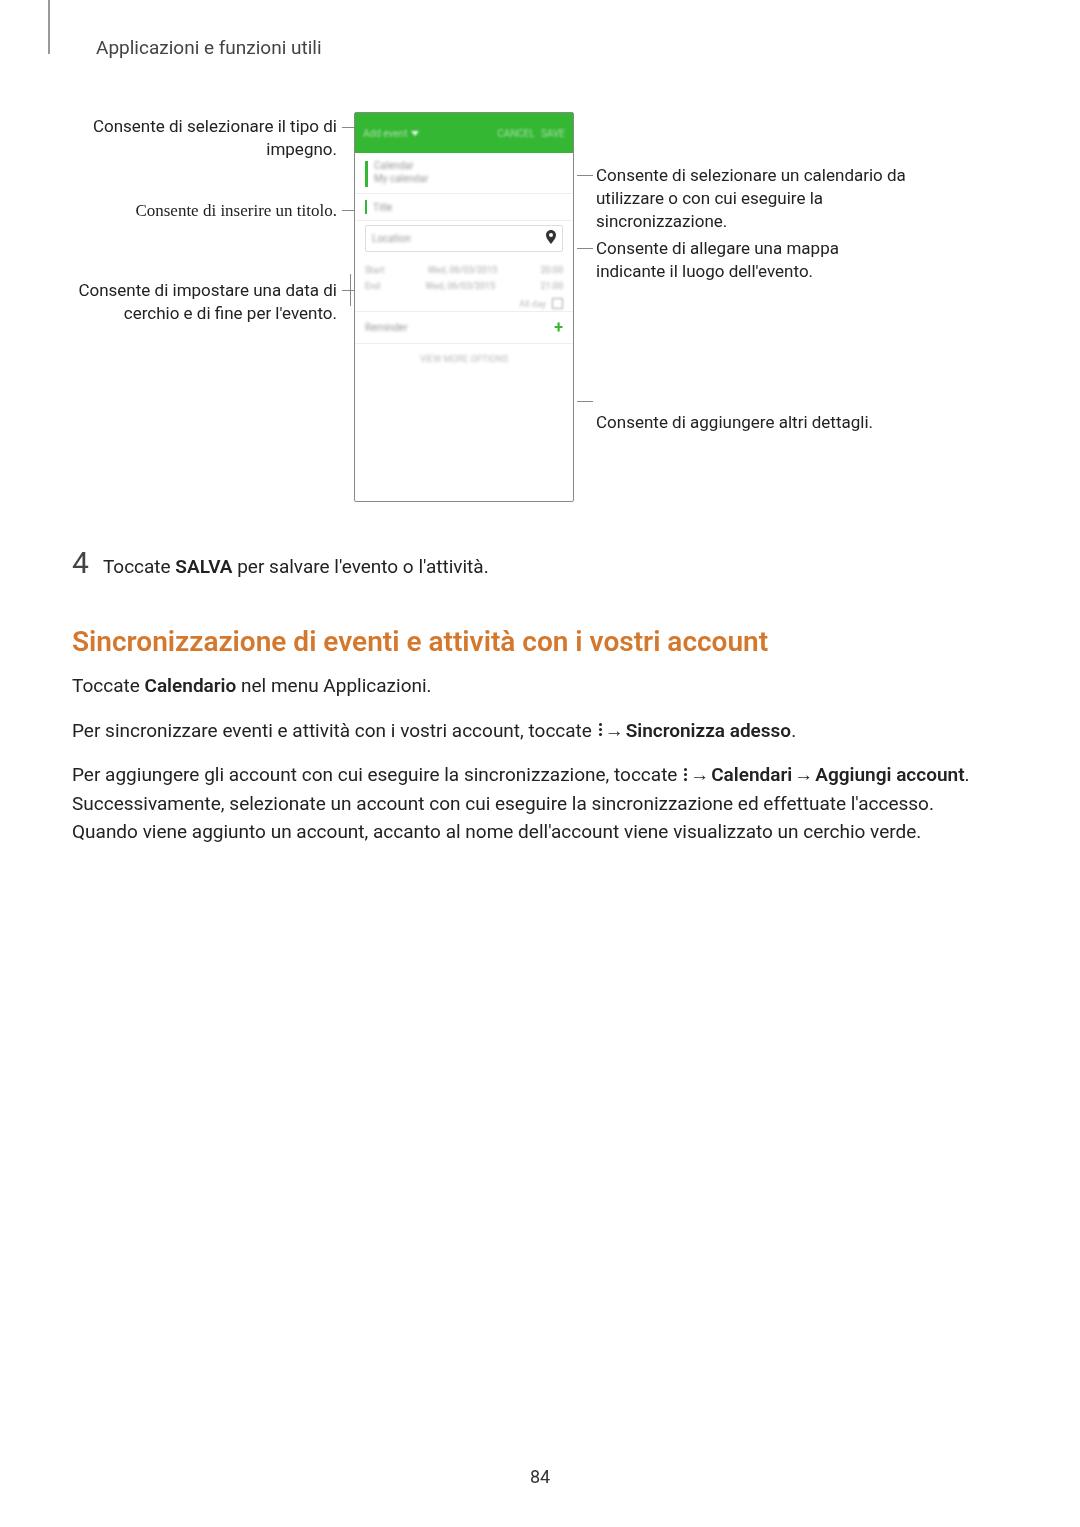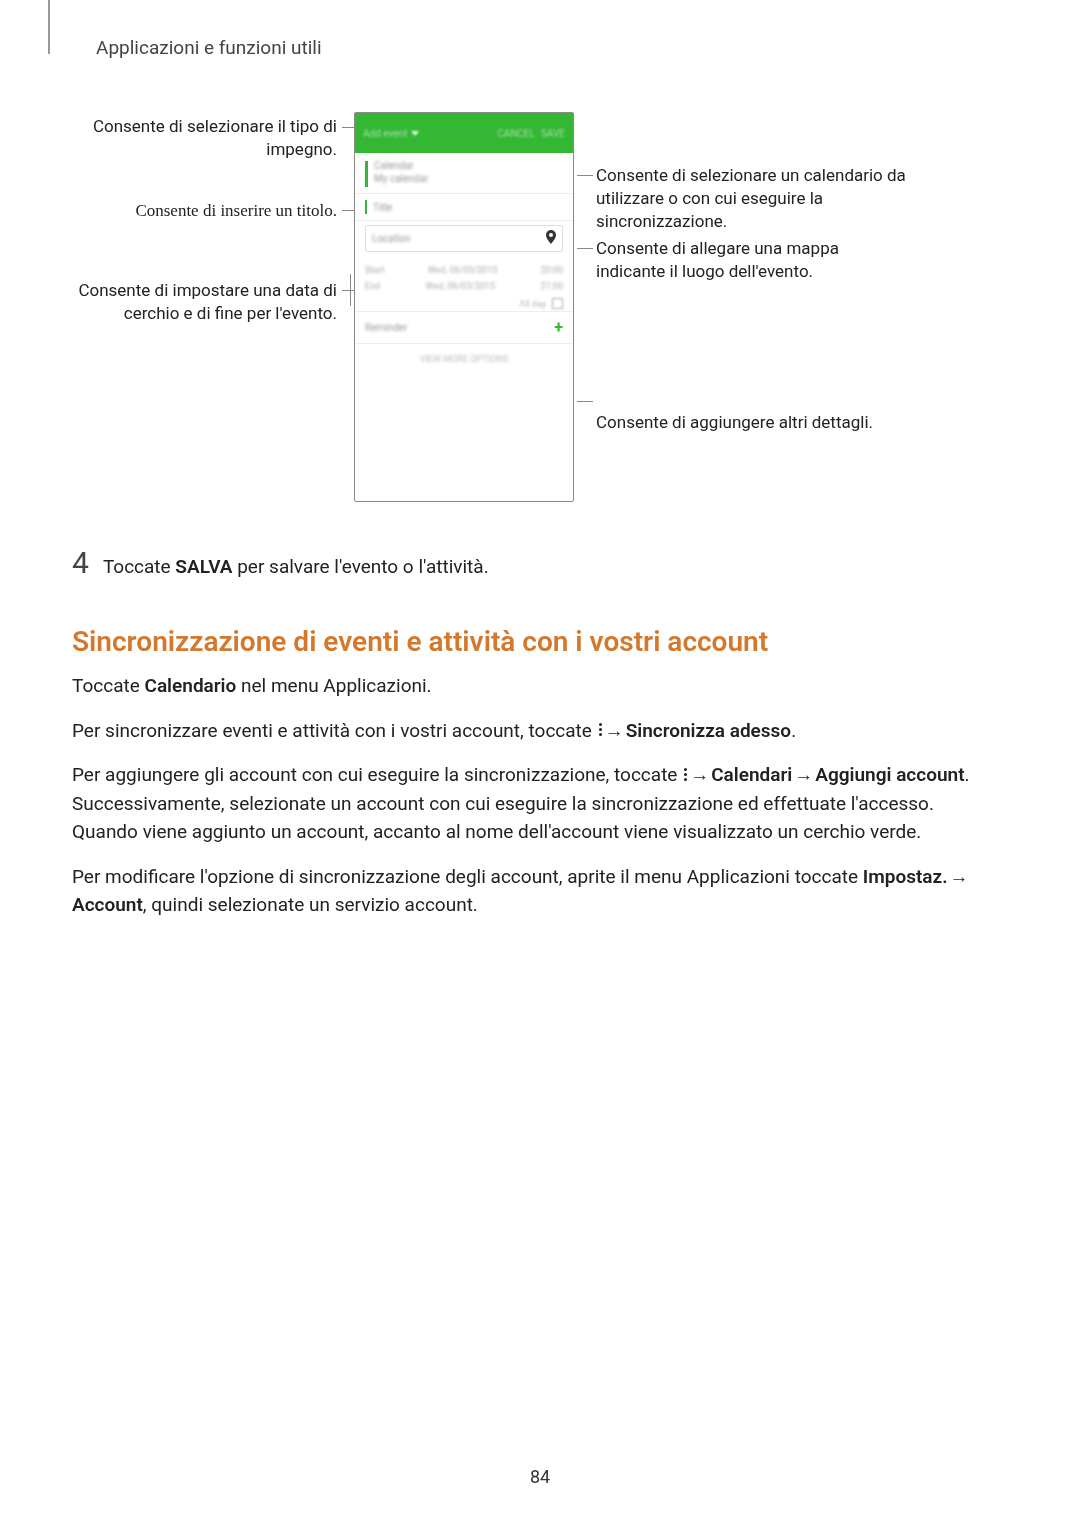--- a/index.html
+++ b/index.html
@@ -348,19 +348,16 @@
   </div>
 
   <div class="para">
     <span>Per sincronizzare eventi e attività con i vostri account, toccate </span><span class="vdots"></span><span class="arrow"> → </span><span class="bold">Sincronizza adesso</span><span>.</span>
   </div>
 
   <div class="para">
     <span>Per aggiungere gli account con cui eseguire la sincronizzazione, toccate </span><span class="vdots"></span><span class="arrow"> → </span><span class="bold">Calendari</span><span class="arrow"> → </span><span class="bold">Aggiungi account</span><span>. Successivamente, selezionate un account con cui eseguire la sincronizzazione ed effettuate l'accesso. Quando viene aggiunto un account, accanto al nome dell'account viene visualizzato un cerchio verde.</span>
   </div>
 
-  <div class="para">
-    <span>Per modificare l'opzione di sincronizzazione degli account, aprite il menu Applicazioni toccate </span><span class="bold">Impostaz.</span><span class="arrow"> → </span><span class="bold">Account</span><span>, quindi selezionate un servizio account.</span>
-  </div>
 
 </div>
 
 <div class="page-number">84</div>
 
 </body></html>

